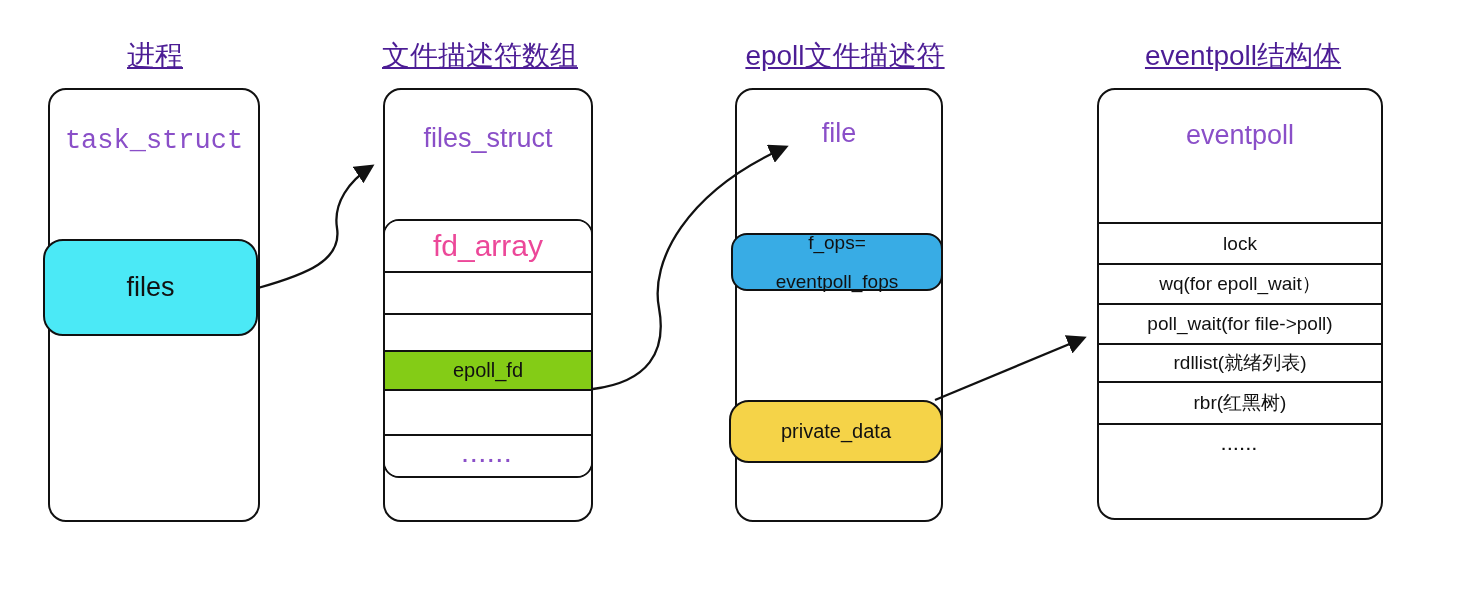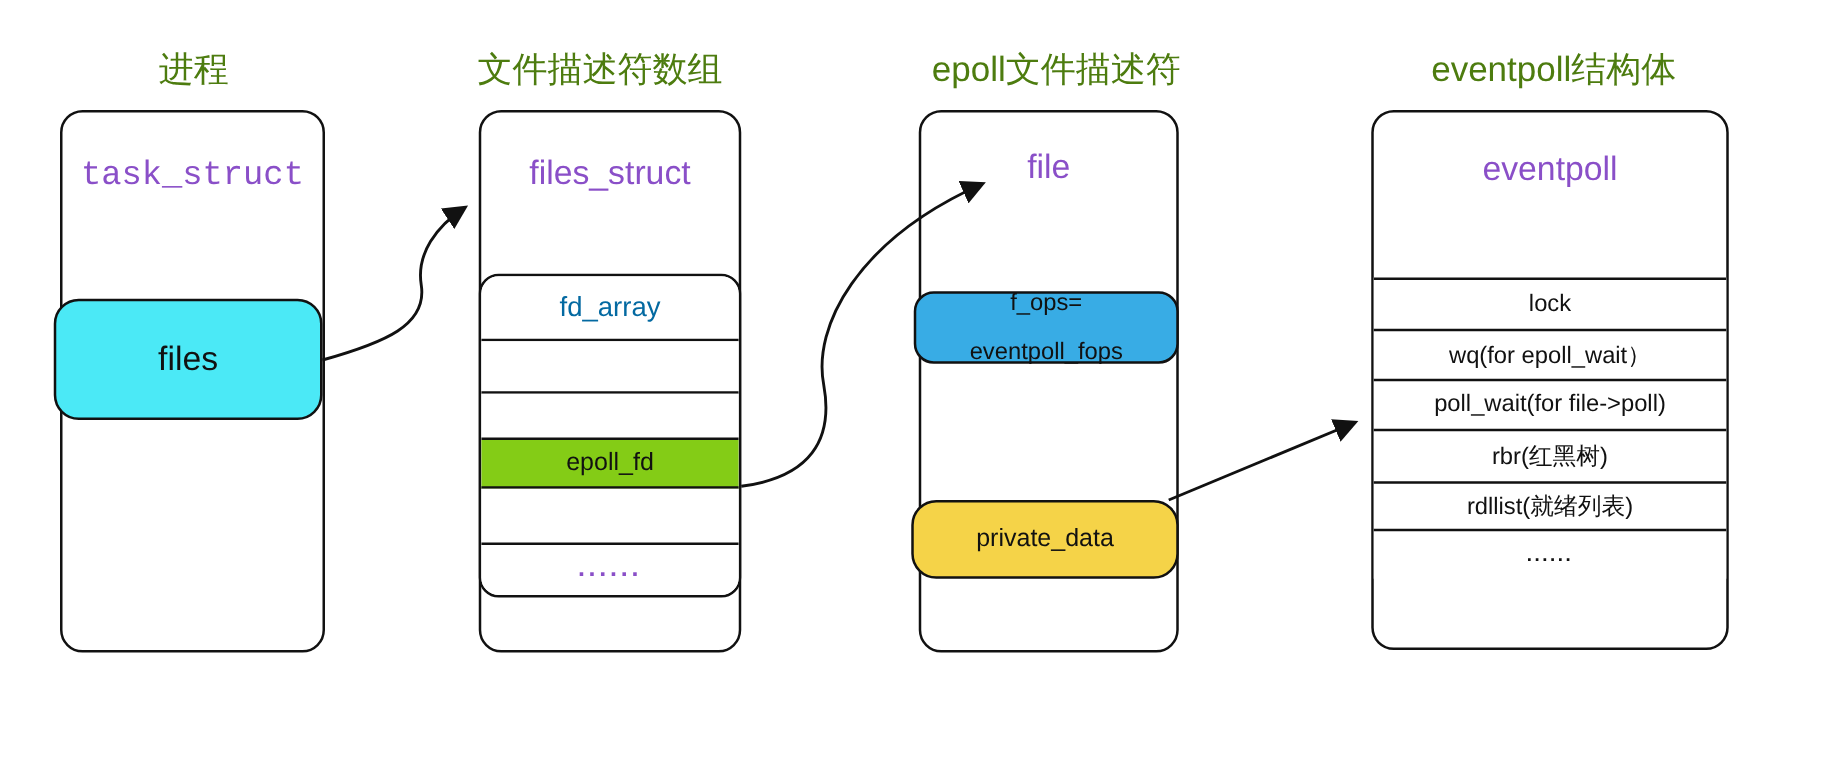--- a/index.html
+++ b/index.html
@@ -3,21 +3,21 @@
 <meta charset="utf-8">
 <style>
   html,body{margin:0;padding:0;}
   body{
     width:1470px;height:614px;position:relative;background:#ffffff;
     font-family:"Liberation Sans","DejaVu Sans",sans-serif;color:#111;
     overflow:hidden;
   }
   .col-title{
     position:absolute;top:38px;height:36px;line-height:36px;
-    text-align:center;font-size:28px;color:#4d7c0f;white-space:nowrap;
+    text-align:center;font-size:28px;color:#4c1d95;white-space:nowrap;text-decoration:underline;
   }
   .big-box{
     position:absolute;background:#fff;border:2px solid #111;border-radius:18px;
     box-sizing:border-box;
   }
   .struct-name{
     position:absolute;left:0;right:0;text-align:center;
     font-size:27px;color:#8a4fc8;white-space:nowrap;
   }
   .pill{
@@ -30,21 +30,21 @@
   .pill-yellow{background:#f5d348;border-radius:20px;font-size:20px;}
   .inner-table{
     position:absolute;border:2px solid #111;border-radius:16px;background:#fff;
     box-sizing:border-box;overflow:hidden;display:flex;flex-direction:column;
   }
   .row{
     box-sizing:border-box;display:flex;align-items:center;justify-content:center;
     border-bottom:2px solid #111;font-size:20px;color:#111;background:#fff;
   }
   .row:last-child{border-bottom:none;}
-  .row.hdr{font-size:22px;color:#0369a1;}
+  .row.hdr{font-size:30px;color:#ec4899;}
   .row.green{background:#84cc16;}
   .row.dots{color:#8a4fc8;font-weight:bold;font-size:20px;letter-spacing:3px;}
   .ep-rows{position:absolute;left:0;right:0;display:flex;flex-direction:column;}
   .ep-row{
     box-sizing:border-box;border-top:2px solid #111;background:#fff;
     display:flex;align-items:center;justify-content:center;
     font-size:19px;color:#111;white-space:nowrap;
   }
   .ep-row.dots{font-size:15px;font-weight:bold;letter-spacing:2px;color:#111;}
   svg.overlay{position:absolute;left:0;top:0;pointer-events:none;}
@@ -86,22 +86,22 @@
 <div class="pill pill-yellow" style="left:729px;top:400px;width:214px;height:63px;">
   <span>private_data</span>
 </div>
 
 <div class="big-box" style="left:1097px;top:88px;width:286px;height:432px;">
   <div class="struct-name" style="top:30px;">eventpoll</div>
   <div class="ep-rows" style="top:132px;">
     <div class="ep-row" style="height:41px;">lock</div>
     <div class="ep-row" style="height:40px;">wq(for epoll_wait）</div>
     <div class="ep-row" style="height:40px;">poll_wait(for file-&gt;poll)</div>
+    <div class="ep-row" style="height:38px;">rdllist(就绪列表)</div>
     <div class="ep-row" style="height:42px;">rbr(红黑树)</div>
-    <div class="ep-row" style="height:38px;">rdllist(就绪列表)</div>
     <div class="ep-row dots" style="height:40px;">......</div>
   </div>
 </div>
 
 <svg class="overlay" width="1470" height="614" viewBox="0 0 1470 614">
   <defs>
     <marker id="arrow" viewBox="0 0 10 10" refX="8.5" refY="5" markerWidth="8.5" markerHeight="8.5" orient="auto-start-reverse">
       <path d="M0,0 L10,5 L0,10 z" fill="#111"></path>
     </marker>
   </defs>

